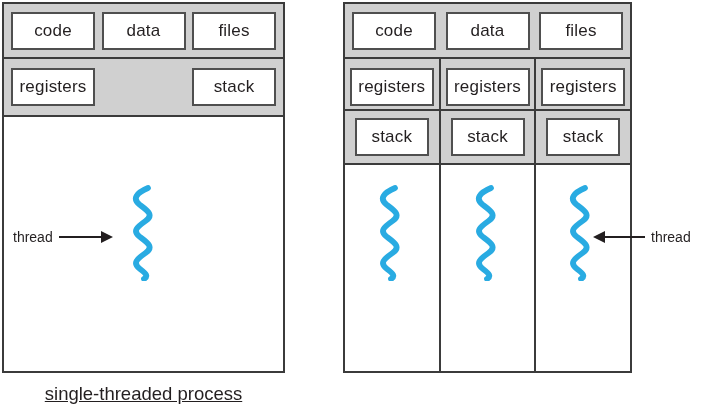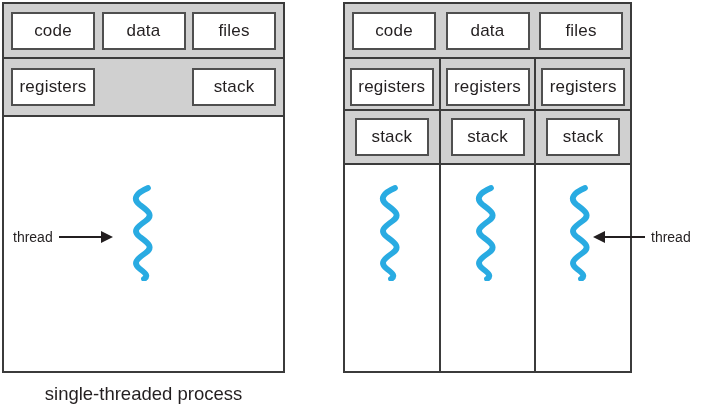--- a/index.html
+++ b/index.html
@@ -114,20 +114,21 @@
   .ahead.point-right { border-left: 12px solid var(--text); }
   .ahead.point-left  { border-right: 12px solid var(--text); }
   .gap6 { width: 6px; }
 
   .caption {
     position: absolute;
     top: 383px;
     text-align: center;
     font-size: 18.5px;
     color: var(--text);
+    text-decoration: underline;
   }
   .caption.left  { left: 2px;   width: 283px; }
   .caption.right { left: 343px; width: 289px; }
 </style>
 </head>
 <body>
 
 <div class="stage">
 
   <div class="proc left">

